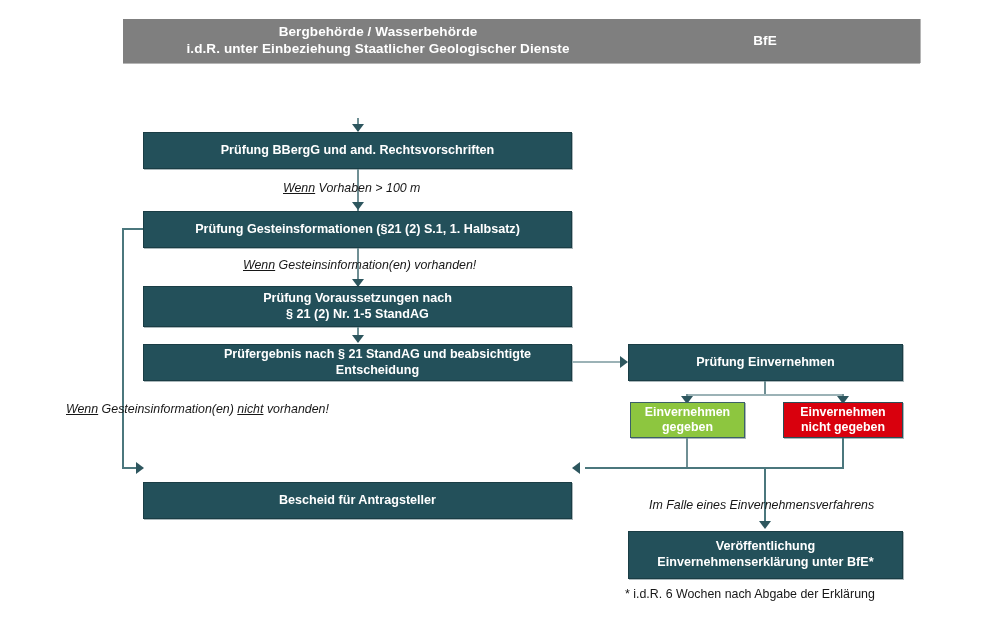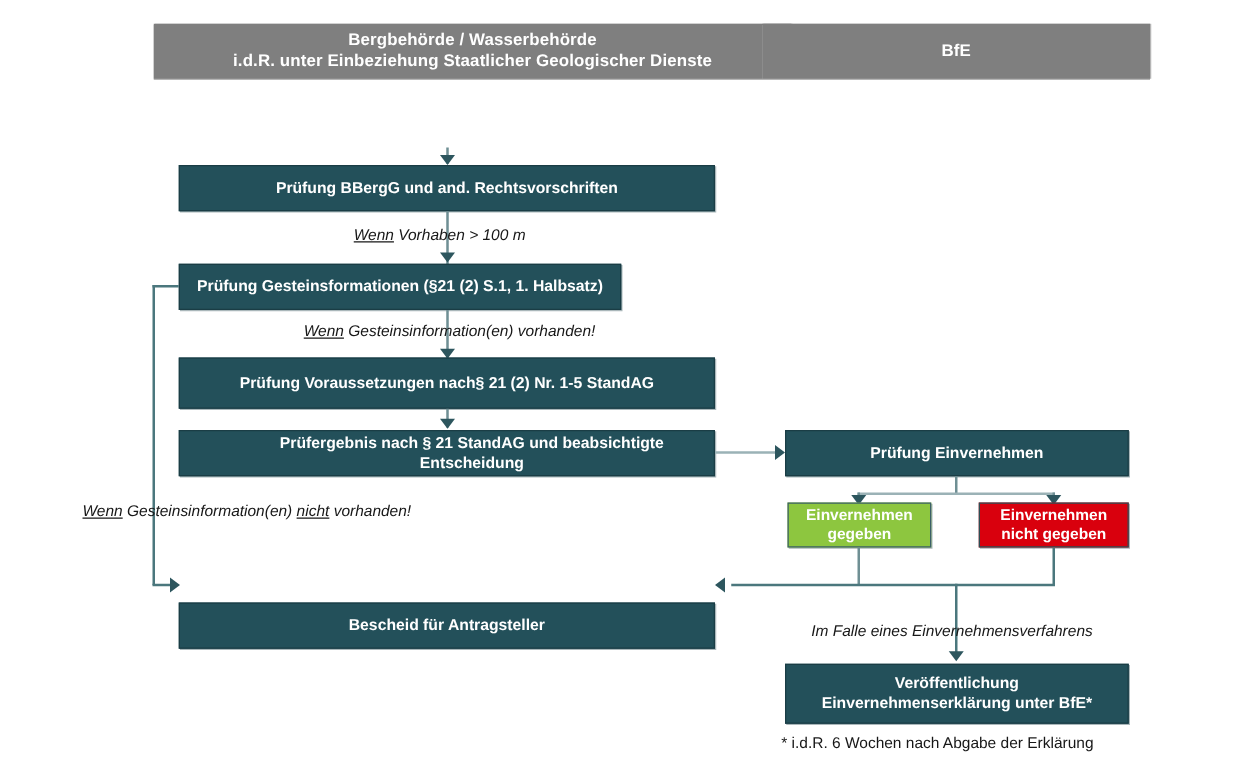--- a/index.html
+++ b/index.html
@@ -113,32 +113,32 @@
     <span class="ln">Prüfung BBergG und and. Rechtsvorschriften</span>
   </div>
 
   <div class="vline" style="left:357px;top:169px;height:44px;"></div>
   <div class="arrow-down" style="left:352px;top:202px;"></div>
 
   <div class="edge-label" style="left:283px;top:181px;">
     <u>Wenn</u><span> Vorhaben &gt; 100 m</span>
   </div>
 
-  <div class="box proc" style="left:143px;top:211px;width:354px;height:37px;">
+  <div class="box proc" style="left:143px;top:211px;width:429px;height:37px;">
     <span class="ln">Prüfung Gesteinsformationen (§21 (2) S.1, 1. Halbsatz)</span>
   </div>
 
   <div class="vline" style="left:357px;top:248px;height:42px;"></div>
   <div class="arrow-down" style="left:352px;top:279px;"></div>
 
   <div class="edge-label" style="left:243px;top:258px;">
     <u>Wenn</u><span> Gesteinsinformation(en) vorhanden!</span>
   </div>
 
-  <div class="box proc" style="left:143px;top:286px;width:429px;height:41px;flex-direction:row;">
+  <div class="box proc" style="left:143px;top:286px;width:429px;height:41px;flex-direction:column;">
     <span class="ln">Prüfung Voraussetzungen nach</span>
     <span class="ln">§ 21 (2) Nr. 1-5 StandAG</span>
   </div>
 
   <div class="vline" style="left:357px;top:327px;height:15px;"></div>
   <div class="arrow-down" style="left:352px;top:335px;"></div>
 
   <div class="box proc" style="left:143px;top:344px;width:429px;height:37px;padding-left:40px;">
     <span class="ln">Prüfergebnis nach § 21 StandAG und beabsichtigte Entscheidung</span>
   </div>

